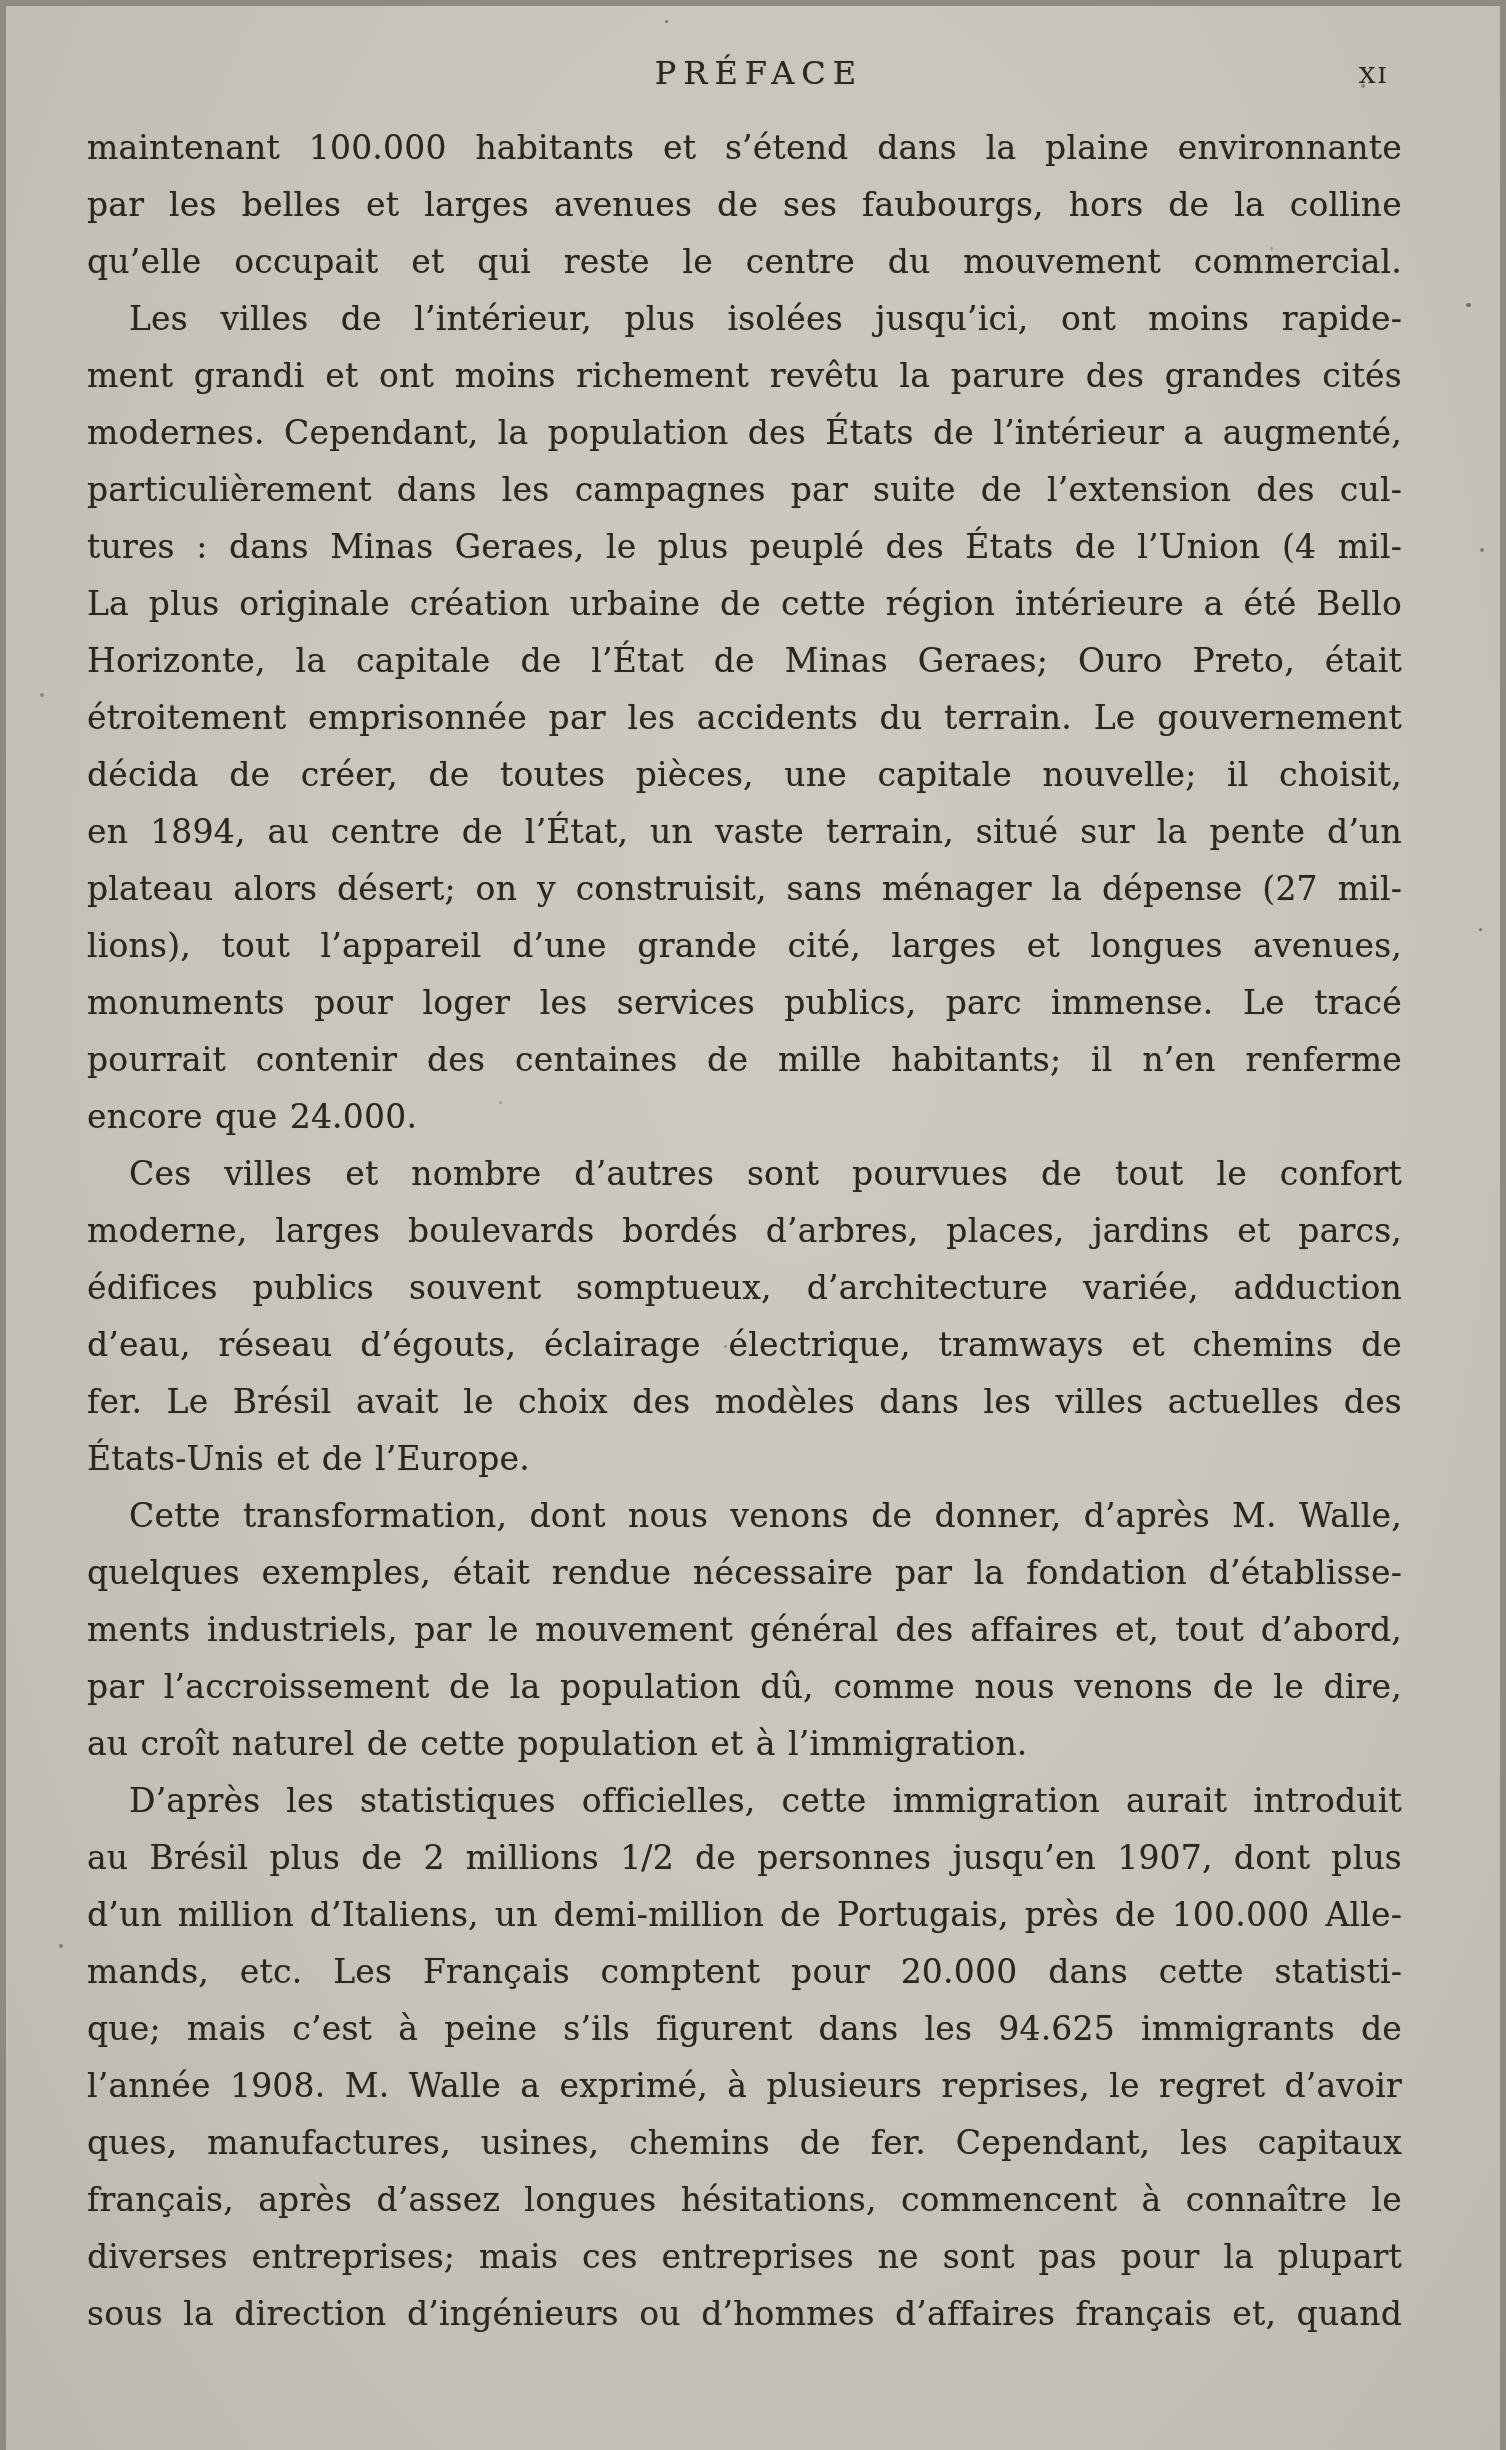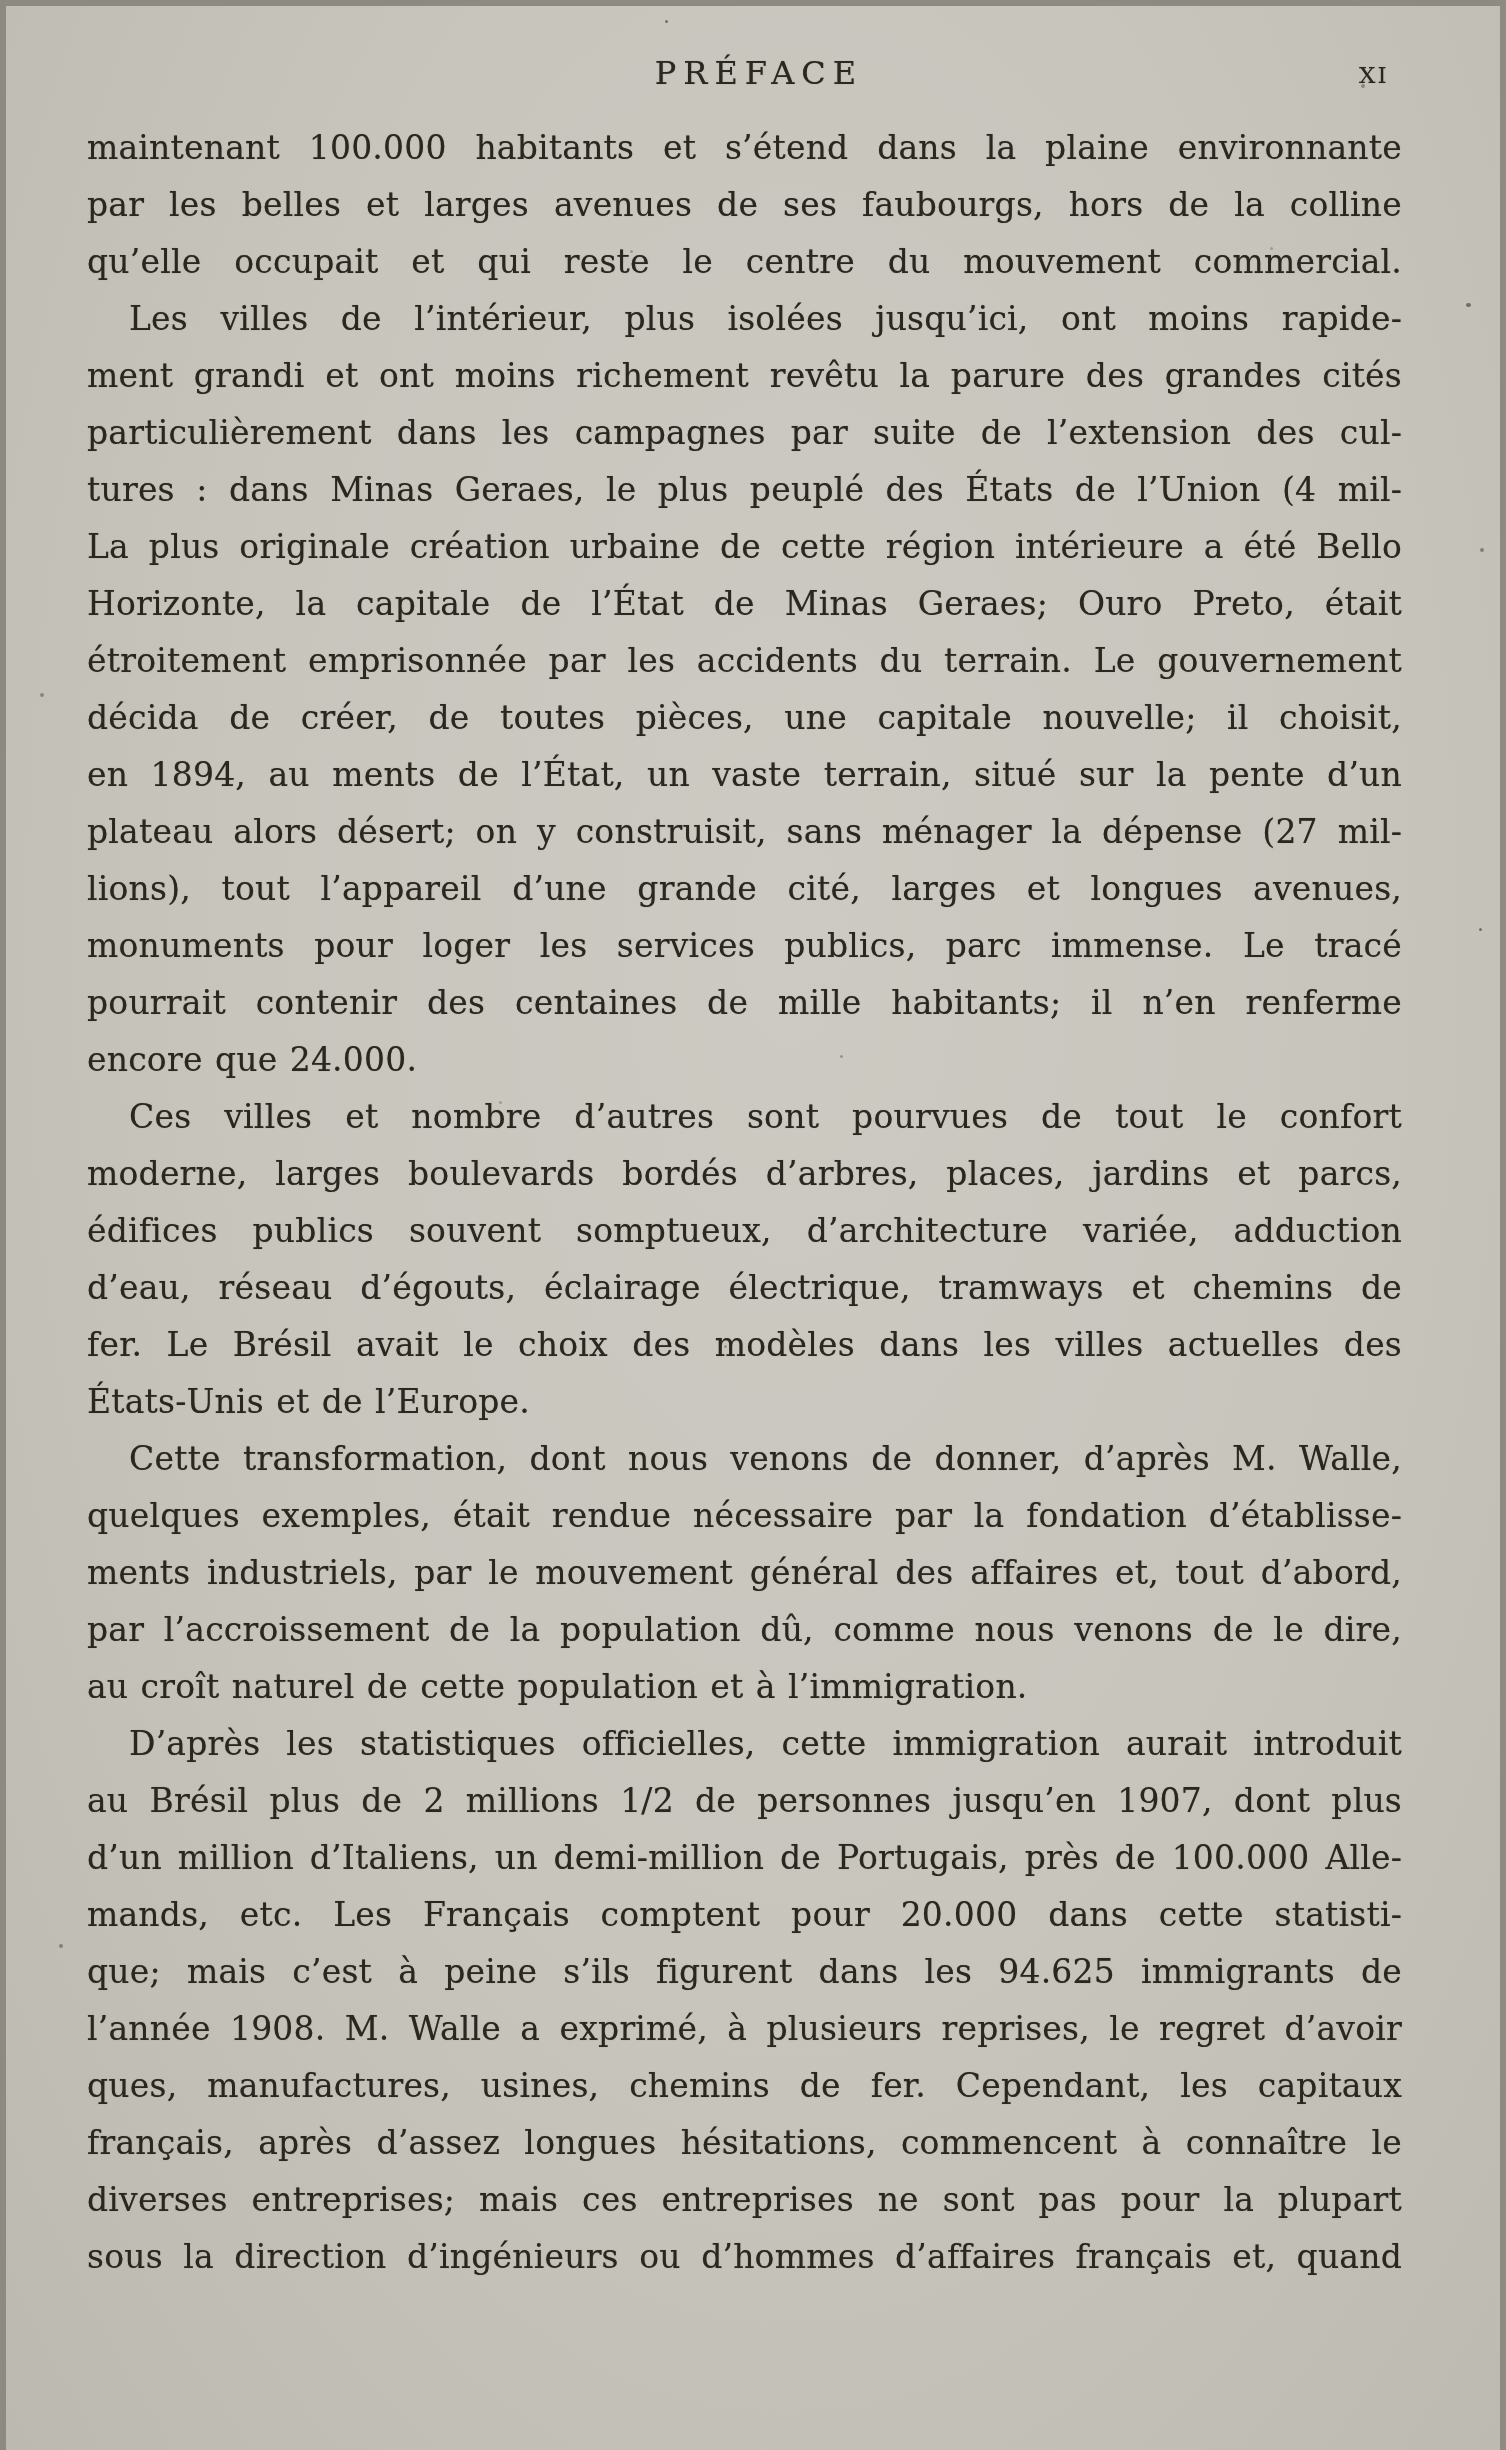--- a/index.html
+++ b/index.html
@@ -78,27 +78,28 @@
     <div class="title">PRÉFACE</div>
     <div class="folio">XI</div>
   </div>
 
   <div class="body">
     <div class="line">maintenant 100.000 habitants et s’étend dans la plaine environnante</div>
     <div class="line">par les belles et larges avenues de ses faubourgs, hors de la colline</div>
     <div class="line">qu’elle occupait et qui reste le centre du mouvement commercial.</div>
     <div class="line indent">Les villes de l’intérieur, plus isolées jusqu’ici, ont moins rapide-</div>
     <div class="line">ment grandi et ont moins richement revêtu la parure des grandes cités</div>
+    <div class="line">modernes. Cependant, la population des États de l’intérieur a augmenté,</div>
     <div class="line">particulièrement dans les campagnes par suite de l’extension des cul-</div>
     <div class="line">tures : dans Minas Geraes, le plus peuplé des États de l’Union (4 mil-</div>
     <div class="line">La plus originale création urbaine de cette région intérieure a été Bello</div>
     <div class="line">Horizonte, la capitale de l’État de Minas Geraes; Ouro Preto, était</div>
     <div class="line">étroitement emprisonnée par les accidents du terrain. Le gouvernement</div>
     <div class="line">décida de créer, de toutes pièces, une capitale nouvelle; il choisit,</div>
-    <div class="line">en 1894, au ments de l’État, un vaste terrain, situé sur la pente d’un</div>
+    <div class="line">en 1894, au centre de l’État, un vaste terrain, situé sur la pente d’un</div>
     <div class="line">plateau alors désert; on y construisit, sans ménager la dépense (27 mil-</div>
     <div class="line">lions), tout l’appareil d’une grande cité, larges et longues avenues,</div>
     <div class="line">monuments pour loger les services publics, parc immense. Le tracé</div>
     <div class="line">pourrait contenir des centaines de mille habitants; il n’en renferme</div>
     <div class="line end">encore que 24.000.</div>
     <div class="line indent">Ces villes et nombre d’autres sont pourvues de tout le confort</div>
     <div class="line">moderne, larges boulevards bordés d’arbres, places, jardins et parcs,</div>
     <div class="line">édifices publics souvent somptueux, d’architecture variée, adduction</div>
     <div class="line">d’eau, réseau d’égouts, éclairage électrique, tramways et chemins de</div>
     <div class="line">fer. Le Brésil avait le choix des modèles dans les villes actuelles des</div>

